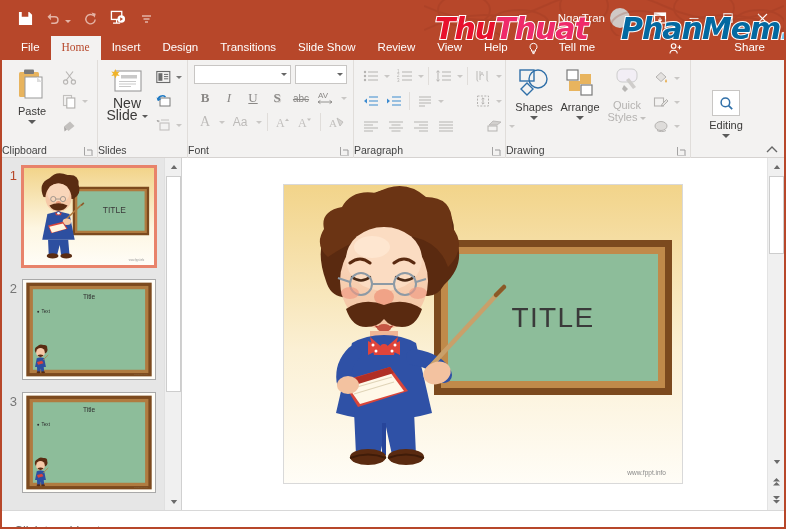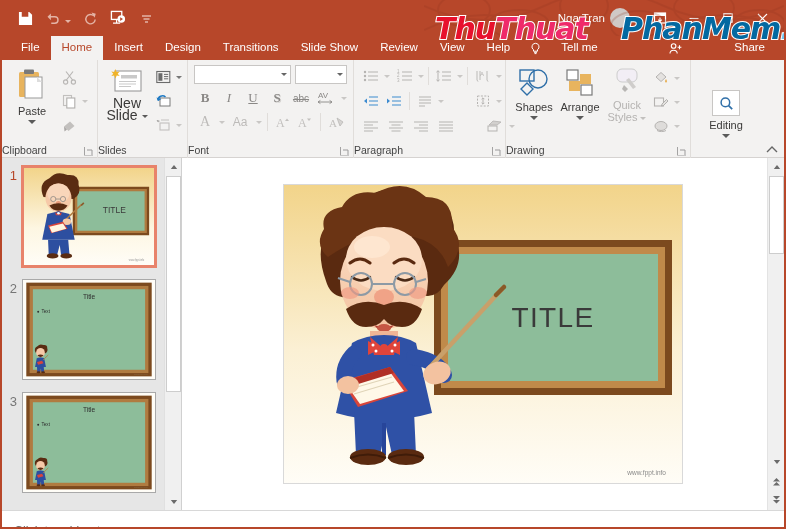--- a/index.html
+++ b/index.html
@@ -41,21 +41,21 @@
   .win-btn { width:32px;height:30px;display:flex;align-items:center;justify-content:center;color:#fff;}
 
   
   .swirls { position:absolute; right:0; top:0; width:360px; height:36px; opacity:.22; pointer-events:none;}
 
   
   .tabstrip { height:24px; background:#b7472a; display:flex; align-items:stretch;
               padding-left:8px; position:relative;}
   .tab { padding:0 11px; display:flex; align-items:center; color:#fff; font-size:11.5px;
          line-height:1; height:24px;}
-  .tab.active { background:#f3f2f1; color:#b7472a; }
+  .tab.active { background:#f3f2f1; color:#b7472a;font-family:Liberation Serif, serif; }
   .tab.icon-tab { padding:0 8px; }
   .tab-right { margin-left:auto; display:flex; align-items:stretch; padding-right:8px;gap:41px;}
 
   
   .ribbon { height:98px; background:#f3f2f1; border-bottom:1px solid #d6d3d1;
             display:flex; position:relative;}
   .rgroup { position:relative; height:98px; display:flex; flex-direction:column;
             border-right:1px solid #e0ddda; }
   .rgroup-body { flex:1; display:flex; align-items:flex-start; padding:4px 4px 0 4px;}
   .rgroup-label { height:16px; font-size:10.5px; color:#444; text-align:center;

